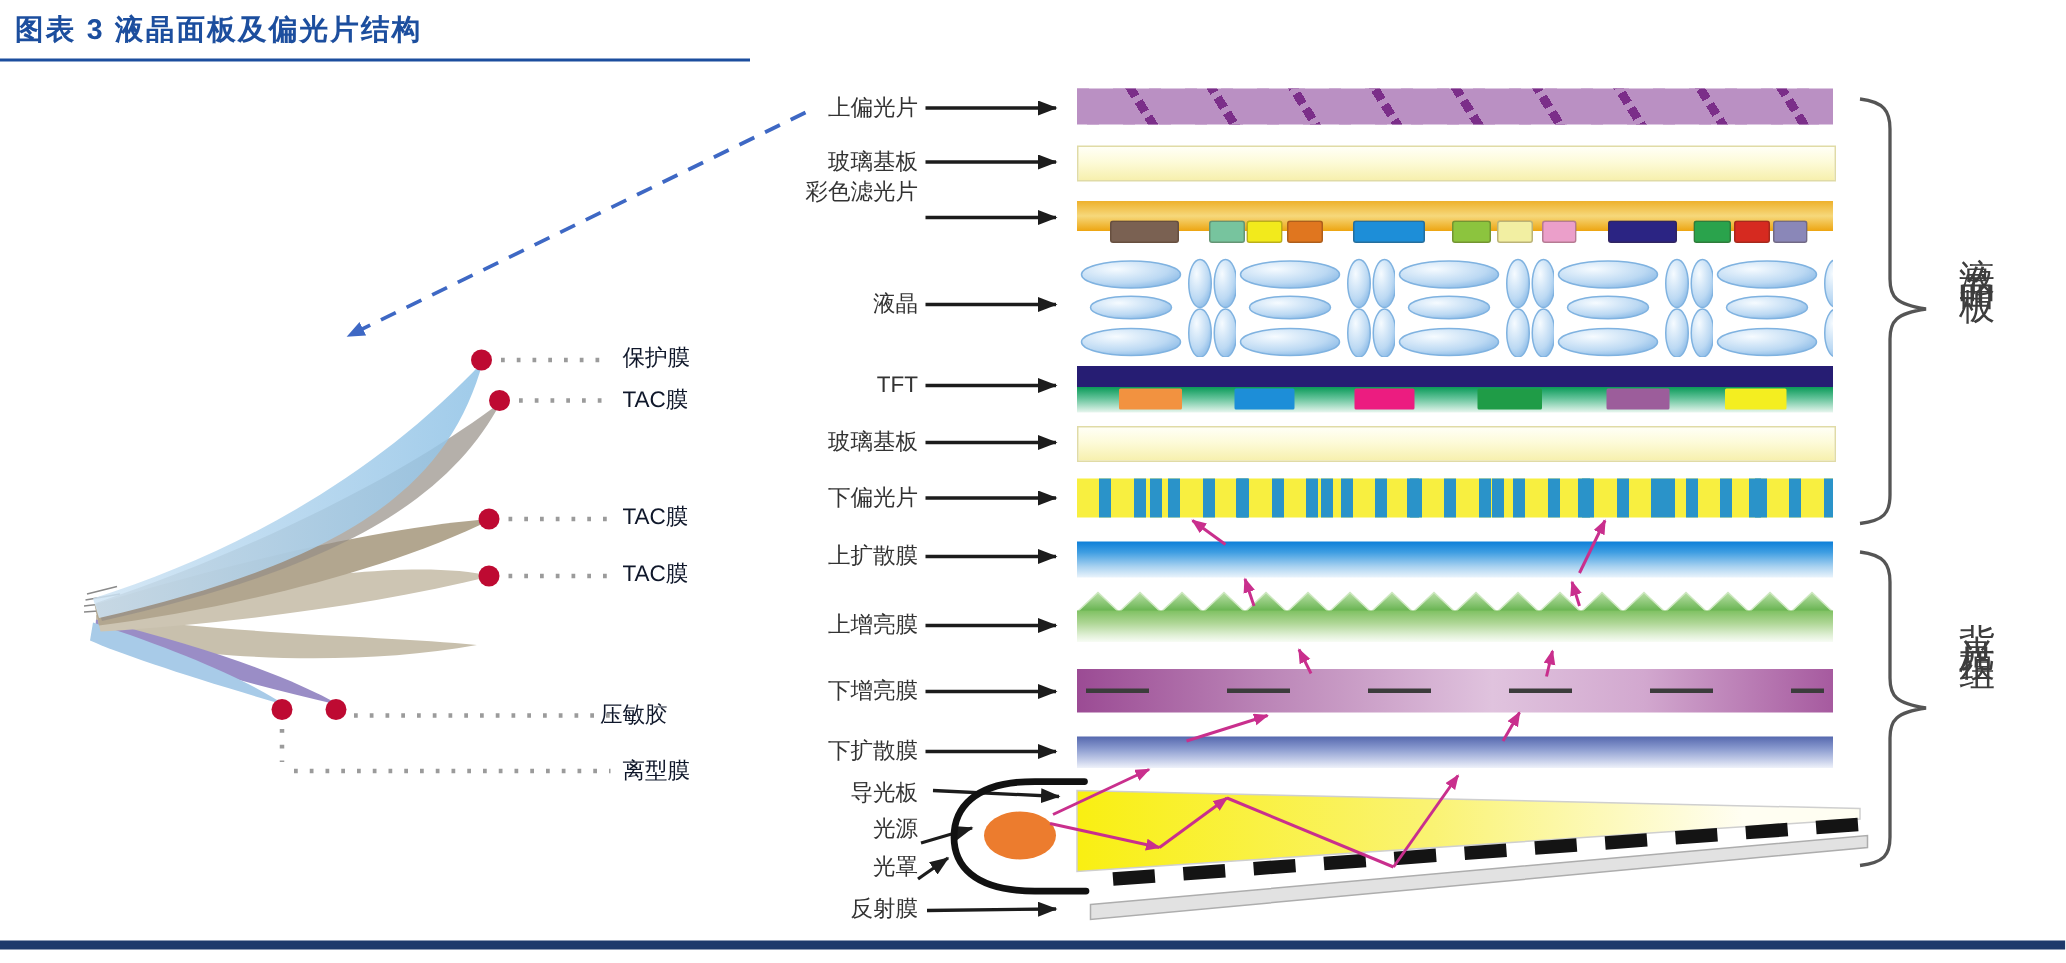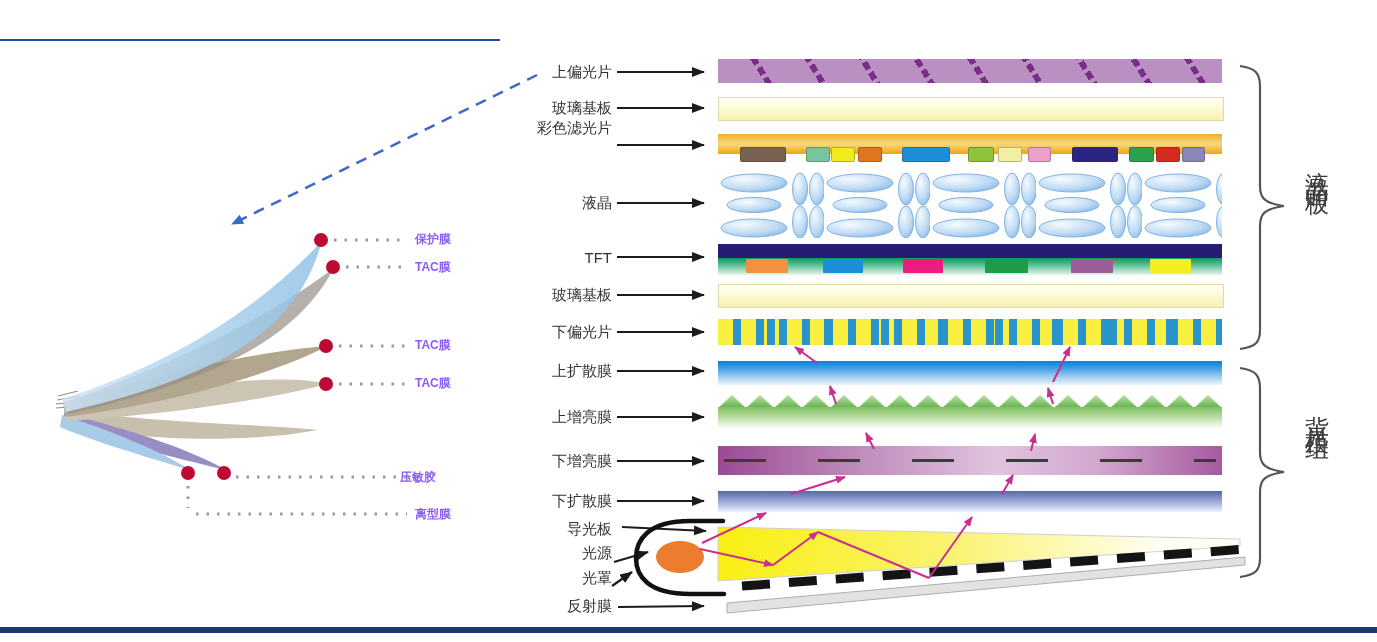--- a/index.html
+++ b/index.html
@@ -5,22 +5,22 @@
   html,body{margin:0;padding:0;background:#fff}
   .canvas{position:relative;width:1377px;height:642px;background:#fff;overflow:hidden;
           font-family:"Liberation Sans",sans-serif}
   .fig-title{position:absolute;left:10px;top:7px;font-size:19px;font-weight:bold;
              color:#1c4e9e;letter-spacing:1.5px;white-space:nowrap}
   .title-rule{position:absolute;left:0;top:39px;width:500px;height:2px;background:#1c4e9e}
   .footer-rule{position:absolute;left:0;top:627px;width:1377px;height:6px;background:#1e3a6b}
 
   .stack-label{position:absolute;right:765px;transform:translateY(-50%);font-size:15px;
                color:#333;font-weight:500;white-space:nowrap}
-  .exp-label{position:absolute;transform:translateY(-50%);font-size:12px;color:#8b5cf6;
-             font-weight:700;white-space:nowrap}
+  .exp-label{position:absolute;transform:translateY(-50%);font-size:15px;color:#0f172a;
+             font-weight:400;white-space:nowrap}
   .group-label{position:absolute;writing-mode:vertical-rl;text-orientation:upright;
                letter-spacing:7px;font-size:24px;color:#3d3d3d;font-weight:500}
 
   .layer-bar{position:absolute;left:718px;width:504px}
   #bar-upper-polarizer{top:59px;height:24px;background-color:#ba90c3;
      background-image:repeating-linear-gradient(150deg,#ba90c3 0 4px,rgba(0,0,0,0) 4px 12px),
                       repeating-linear-gradient(58deg,rgba(0,0,0,0) 0 40px,#7b2e89 40px 46px)}
   #bar-glass1,#bar-glass2{height:22px;border:1px solid #e0dba6;
      background:linear-gradient(180deg,#fffff6 0%,#fdfbd9 45%,#f7f0ae 100%)}
   #bar-glass1{top:97px}
@@ -48,20 +48,21 @@
      height:3px;background:repeating-linear-gradient(90deg,#3c3c3c 0 42px,rgba(0,0,0,0) 42px 94px)}
   #bar-lower-diffuser{top:491px;height:21px;
      background:linear-gradient(180deg,#5568ae 0%,#8c9cd0 40%,#ccd4ec 80%,#eff2fa 100%)}
   svg.overlay{position:absolute;left:0;top:0;pointer-events:none}
 </style>
 </head>
 <body>
 
 <div class="canvas">
 
+  <div class="fig-title" style="color: rgb(28, 78, 158);">图表 3 液晶面板及偏光片结构</div>
   <div class="title-rule" style="background: rgb(28, 78, 158);"></div>
 
   <div class="layer-bar" id="bar-upper-polarizer"></div>
   <div class="layer-bar" id="bar-glass1"></div>
   <div class="layer-bar" id="bar-color-filter"></div>
   <div id="cf-chips">
       <div class="cf-chip" style="left: 22px; width: 44px; background: rgb(122, 97, 82);"></div>
       <div class="cf-chip" style="left: 88px; width: 22px; background: rgb(119, 196, 158);"></div>
       <div class="cf-chip" style="left: 113px; width: 22px; background: rgb(242, 234, 28);"></div>
       <div class="cf-chip" style="left: 140px; width: 22px; background: rgb(224, 118, 31);"></div>

